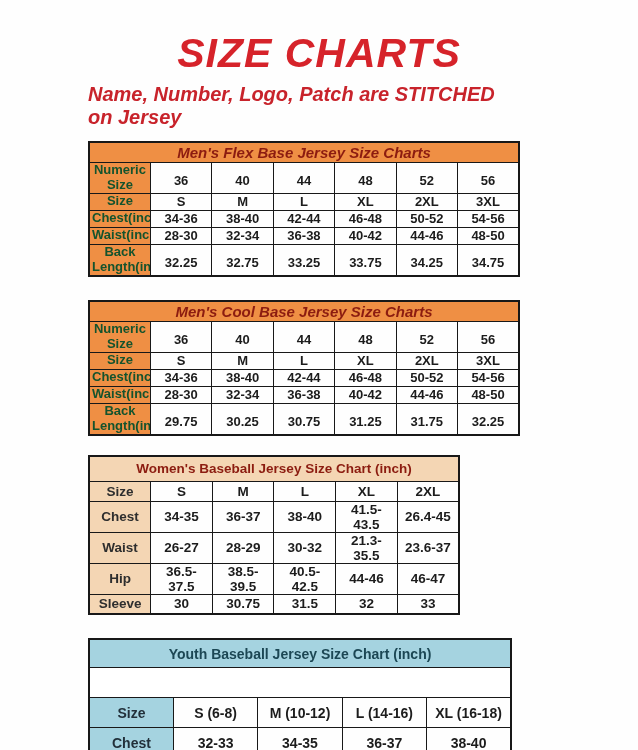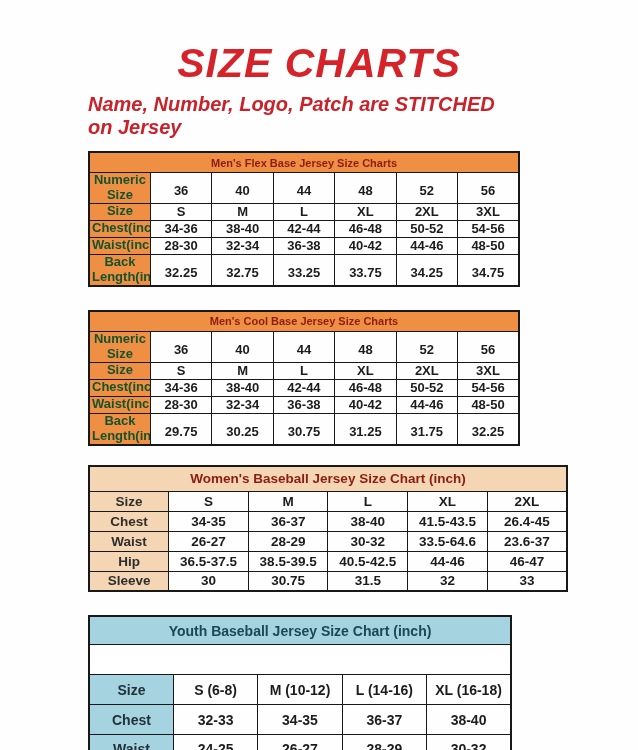--- a/index.html
+++ b/index.html
@@ -5,21 +5,21 @@
   html,body{margin:0;padding:0;background:#ffffff;}
   .page{
     position:relative;
     width:638px;height:750px;
     background:#fefefe;
     font-family:"Liberation Sans", sans-serif;
     overflow:hidden;
   }
   .main-title{
     margin:0;
-    padding-top:40px;
+    padding-top:30px;
     text-align:center;
     font-size:41px;
     font-weight:bold;
     font-style:italic;
     letter-spacing:1px;
     color:#d6232a;
   }
   .subtitle{
     margin:6px 0 0 88px;
     width:470px;
@@ -41,36 +41,37 @@
     text-align:center;
     font-weight:bold;
     overflow:hidden;
   }
   
   .t-orange{width:432px;font-size:13px;}
   .t-orange .title-cell{
     background:#ef8f44;
     color:#8c1c10;
     height:19px;
-    font-size:11px;
+    font-size:15px;
+    font-style:italic;
   }
   .t-orange .label-cell{
     background:#ef8f44;
     color:#14532d;
     width:86px;
     line-height:1.15;
   }
   .t-orange tbody tr{height:17px;}
   .t-orange tbody tr.tall{height:30px;}
   .t-orange td{color:#1c1c1c;}
   .t-orange td.vtop{vertical-align:top;padding-top:10px;}
   .tbl-1{margin-top:12px;}
   .tbl-2{margin-top:23px;}
   
-  .t-peach{width:480px;font-size:13.5px;margin-top:19px;}
+  .t-peach{width:372px;font-size:13.5px;margin-top:19px;}
   .t-peach .title-cell{
     background:#f4d6b4;
     color:#8c1c10;
     height:24px;
     font-size:13.5px;
   }
   .t-peach .label-cell{
     background:#f4d6b4;
     color:#2e2e2e;
     width:72px;
@@ -237,21 +238,21 @@
           <td>36-37</td>
           <td>38-40</td>
           <td>41.5-43.5</td>
           <td>26.4-45</td>
         </tr>
         <tr>
           <th class="label-cell">Waist</th>
           <td>26-27</td>
           <td>28-29</td>
           <td>30-32</td>
-          <td>33.5-64.6</td>
+          <td>21.3-35.5</td>
           <td>23.6-37</td>
         </tr>
         <tr>
           <th class="label-cell">Hip</th>
           <td>36.5-37.5</td>
           <td>38.5-39.5</td>
           <td>40.5-42.5</td>
           <td>44-46</td>
           <td>46-47</td>
         </tr>

